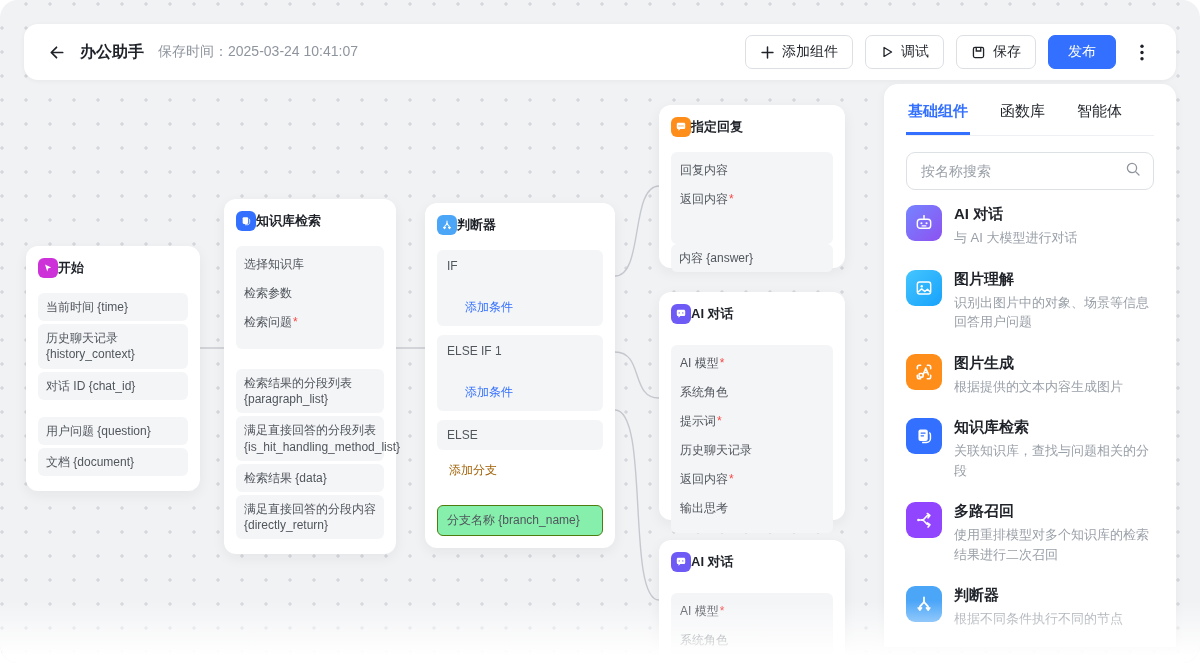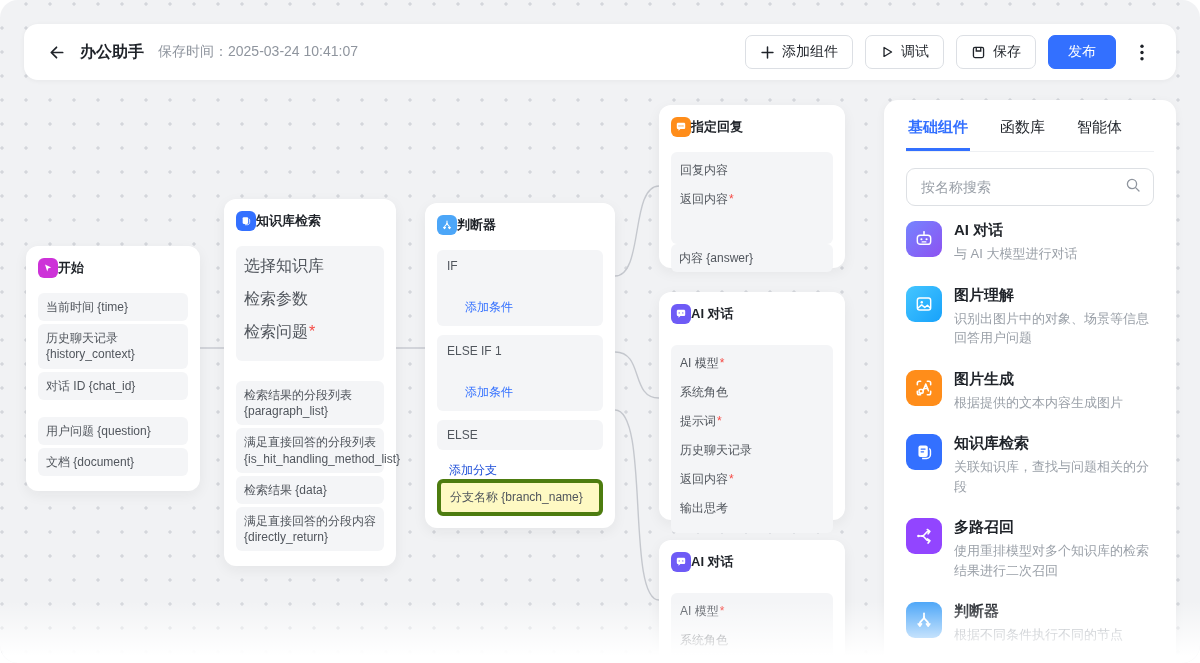--- a/index.html
+++ b/index.html
@@ -25,34 +25,34 @@
   
   .node{position:absolute;background:#fff;border-radius:12px;box-shadow:0 4px 14px rgba(31,35,41,.06);
         padding:12px;box-sizing:border-box;z-index:1;}
   .node-hd{display:flex;align-items:center;margin-bottom:15px;}
   .node-ic{width:20px;height:20px;border-radius:6px;display:flex;align-items:center;justify-content:center;flex:none;}
   .node-tt{font-size:13px;font-weight:700;color:#1f2329;}
   .fbox{background:#f4f5f7;border-radius:6px;padding:6px 8px;font-size:12px;color:#51565d;margin-bottom:3px;line-height:1.35;}
   .req{color:#f54a45;margin-left:1px;}
   .vgap{height:14px;}
   .group{background:#f4f5f7;border-radius:6px;padding:10px 8px 18px;margin-bottom:20px;}
-  .group .grow{font-size:16px;color:#51565d;margin-bottom:12px;}
+  .group .grow{font-size:12px;color:#51565d;margin-bottom:12px;}
   .group .grow:last-child{margin-bottom:0;}
   .cond{background:#f4f5f7;border-radius:6px;padding:9px 10px 6px;margin-bottom:9px;}
   .cond-label{font-size:12px;color:#51565d;}
   .add-link{display:inline-block;margin:26px 0 4px 18px;font-size:12px;color:#3370ff;cursor:pointer;}
   .cond.plain{padding:8px 10px;}
-  .add-branch{display:inline-block;margin:3px 0 0 12px;font-size:12px;color:#1d4ed8;cursor:pointer;}
-  .branch-box{background:#fef9c3;border:4px solid #4d7c0f;border-radius:6px;padding:6px 9px;font-size:12px;color:#51565d;}
+  .add-branch{display:inline-block;margin:3px 0 0 12px;font-size:12px;color:#a16207;cursor:pointer;}
+  .branch-box{margin-top:26px;background:#86efac;border:1px solid #4d7c0f;border-radius:6px;padding:6px 9px;font-size:12px;color:#51565d;}
   .rowlist{background:#f4f5f7;border-radius:6px;padding:10px 9px 4px;}
   .rowlist .rrow{font-size:12px;color:#51565d;margin-bottom:12px;}
   .pad-b{padding-bottom:24px;}
   #node-ai2{height:123px;overflow:hidden;}
   
-  .panel{position:absolute;left:884px;top:100px;width:292px;height:563px;background:#fff;border-radius:14px 14px 0 0;
+  .panel{position:absolute;left:884px;top:84px;width:292px;height:563px;background:#fff;border-radius:14px 14px 0 0;
          box-shadow:0 2px 10px rgba(31,35,41,.05);padding:6px 22px 0;box-sizing:border-box;z-index:3;}
   .tabs{display:flex;gap:28px;border-bottom:1px solid #eef0f3;}
   .tab{font-size:15px;color:#1f2329;padding:12px 2px 11px;border-bottom:3px solid transparent;cursor:pointer;}
   .tab.active{color:#3370ff;font-weight:700;border-bottom-color:#3370ff;}
   .searchbox{margin:16px 0 4px;height:38px;border:1px solid #dde0e4;border-radius:9px;display:flex;align-items:center;
              padding:0 12px;box-sizing:border-box;gap:8px;}
   .searchbox input{flex:1;border:none;outline:none;font-size:14px;color:#a16207;background:transparent;
                    font-family:"Liberation Sans","DejaVu Sans",sans-serif;}
   .searchbox input::placeholder{color:#9ba1a9;}
   .citem{display:flex;gap:12px;padding:11px 0;align-items:flex-start;cursor:pointer;}

